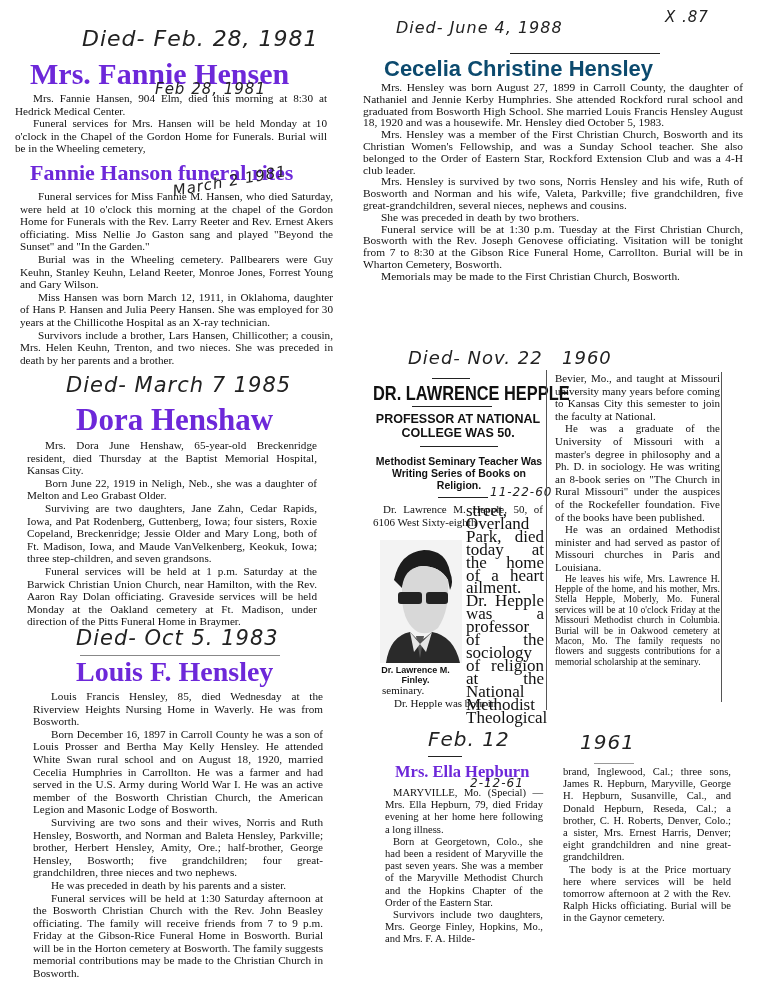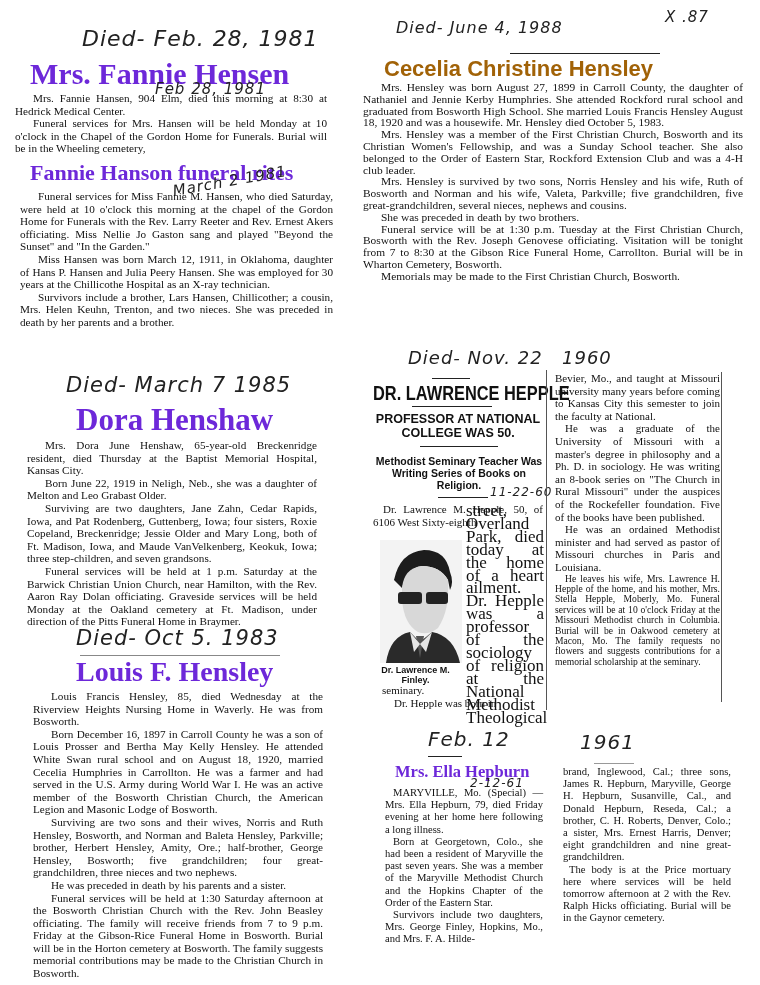--- a/index.html
+++ b/index.html
@@ -2,21 +2,21 @@
 <html><head>
 <meta charset="utf-8">
 <style>
   html,body{margin:0;padding:0;background:#fff;}
   body{width:760px;height:985px;position:relative;overflow:hidden;color:#111;font-family:"Liberation Serif","DejaVu Serif",serif;}
   .abs{position:absolute;}
   .hand{font-family:"DejaVu Sans",sans-serif;font-style:italic;font-weight:200;color:#222;letter-spacing:1px;}
   .hl{font-family:"Liberation Serif",serif;font-weight:bold;color:#6d28d9;white-space:nowrap;}
   .body{font-size:11.2px;line-height:12.6px;text-align:justify;}
   .body p{margin:0;text-indent:18px;}
-  .sans-hl{font-family:"Liberation Sans",sans-serif;font-weight:bold;color:#a16207;white-space:nowrap;}
+  .sans-hl{font-family:"Liberation Sans",sans-serif;font-weight:bold;color:#0c4a6e;white-space:nowrap;}
   .narrow{font-family:"Liberation Sans",sans-serif;font-weight:bold;transform:scaleX(0.78);transform-origin:left top;white-space:nowrap;}
   .rule{position:absolute;height:1px;background:#222;}
   .vrule{position:absolute;width:1px;background:#555;}
   .cap{font-family:"Liberation Sans",sans-serif;font-weight:bold;font-size:9px;text-align:center;line-height:10px;}
 </style>
 </head>
 <body>
 
 <div class="abs hand" style="left:665px;top:8px;font-size:15px;">X .87</div>
 
@@ -28,20 +28,21 @@
     <p>Mrs. Fannie Hansen, 904 Elm, died this morning at 8:30 at Hedrick Medical Center.</p>
     <p>Funeral services for Mrs. Hansen will be held Monday at 10 o'clock in the Chapel of the Gordon Home for Funerals. Burial will be in the Wheeling cemetery,</p>
   </div>
 </section>
 
 <section>
   <div class="abs hl" style="left:30px;top:160px;font-size:22px;">Fannie Hanson funeral rites</div>
   <div class="abs hand" style="left:172px;top:172px;font-size:15px;transform:rotate(-10deg);">March 2 1981</div>
   <div class="abs body" style="left:20px;top:190px;width:313px;">
     <p>Funeral services for Miss Fannie M. Hansen, who died Saturday, were held at 10 o'clock this morning at the chapel of the Gordon Home for Funerals with the Rev. Larry Reeter and Rev. Ernest Akers officiating. Miss Nellie Jo Gaston sang and played "Beyond the Sunset" and "In the Garden."</p>
+    <p>Burial was in the Wheeling cemetery. Pallbearers were Guy Keuhn, Stanley Keuhn, Leland Reeter, Monroe Jones, Forrest Young and Gary Wilson.</p>
     <p>Miss Hansen was born March 12, 1911, in Oklahoma, daughter of Hans P. Hansen and Julia Peery Hansen. She was employed for 30 years at the Chillicothe Hospital as an X-ray technician.</p>
     <p>Survivors include a brother, Lars Hansen, Chillicother; a cousin, Mrs. Helen Keuhn, Trenton, and two nieces. She was preceded in death by her parents and a brother.</p>
   </div>
 </section>
 
 <section>
   <div class="abs hand" style="left:66px;top:373px;font-size:21px;">Died- March 7 1985</div>
   <div class="abs hl" style="left:76px;top:402px;font-size:31px;">Dora Henshaw</div>
   <div class="abs body" style="left:27px;top:439px;width:290px;">
     <p>Mrs. Dora June Henshaw, 65-year-old Breckenridge resident, died Thursday at the Baptist Memorial Hospital, Kansas City.</p>

